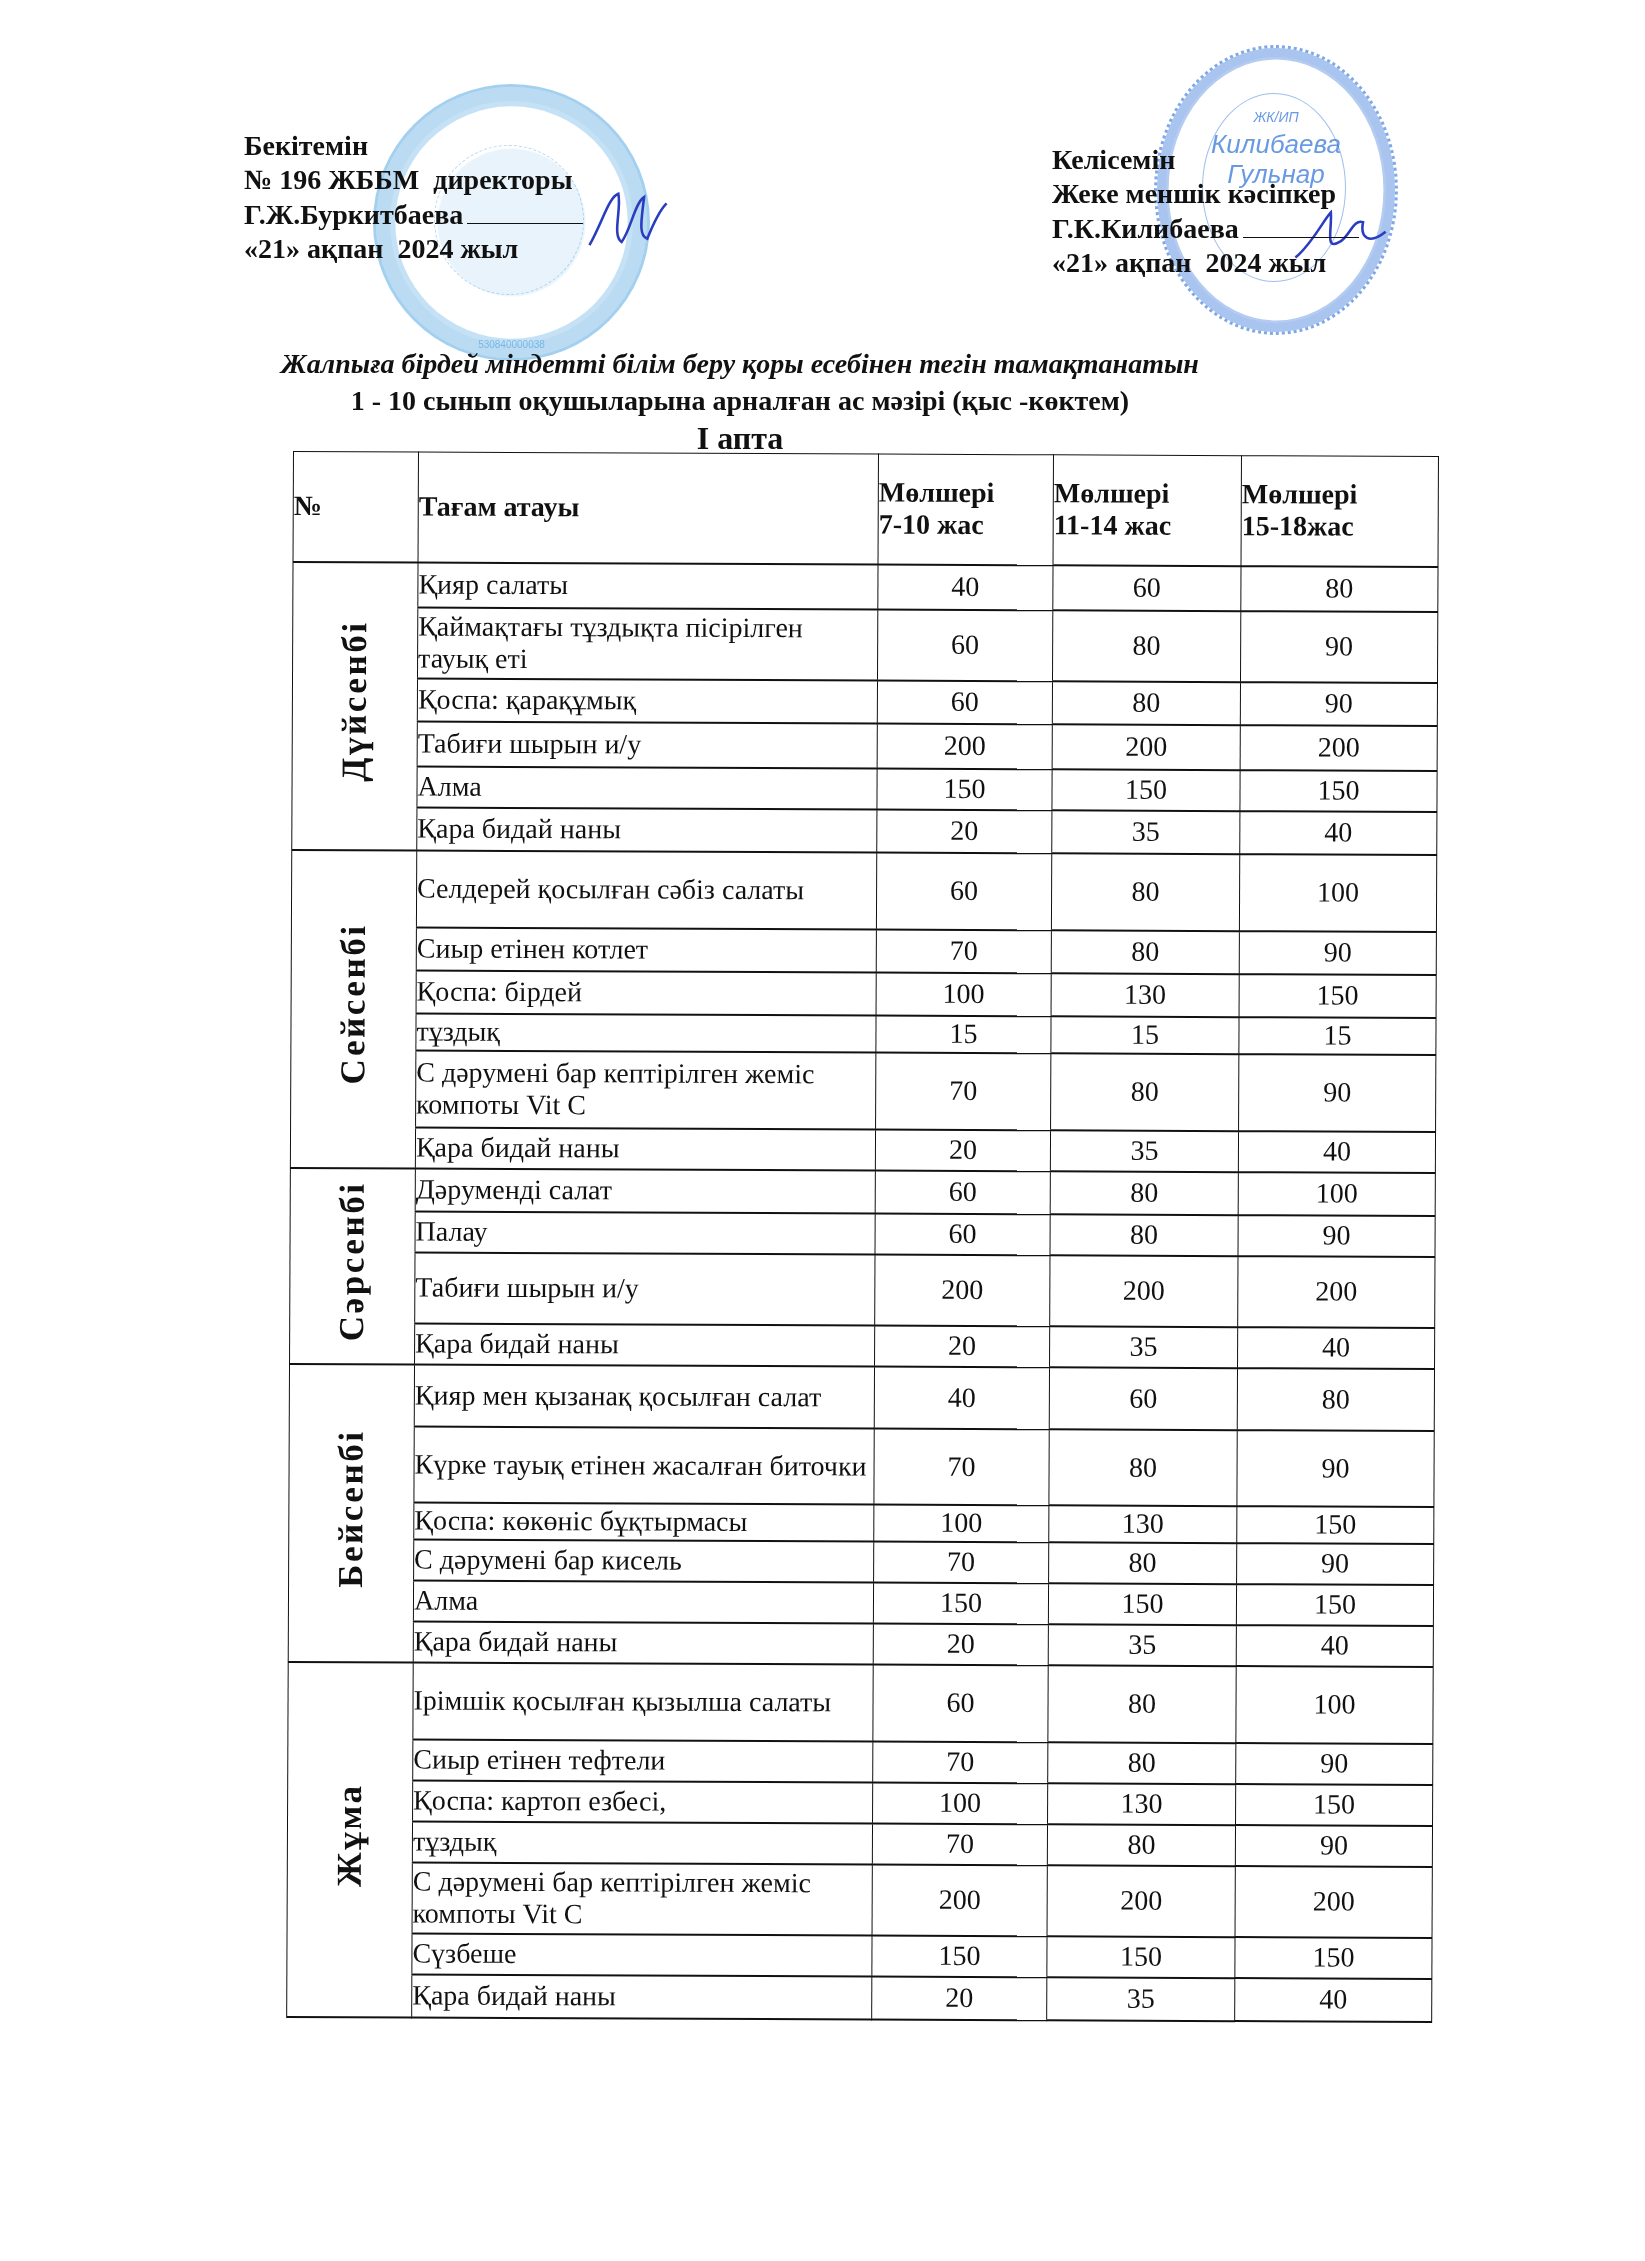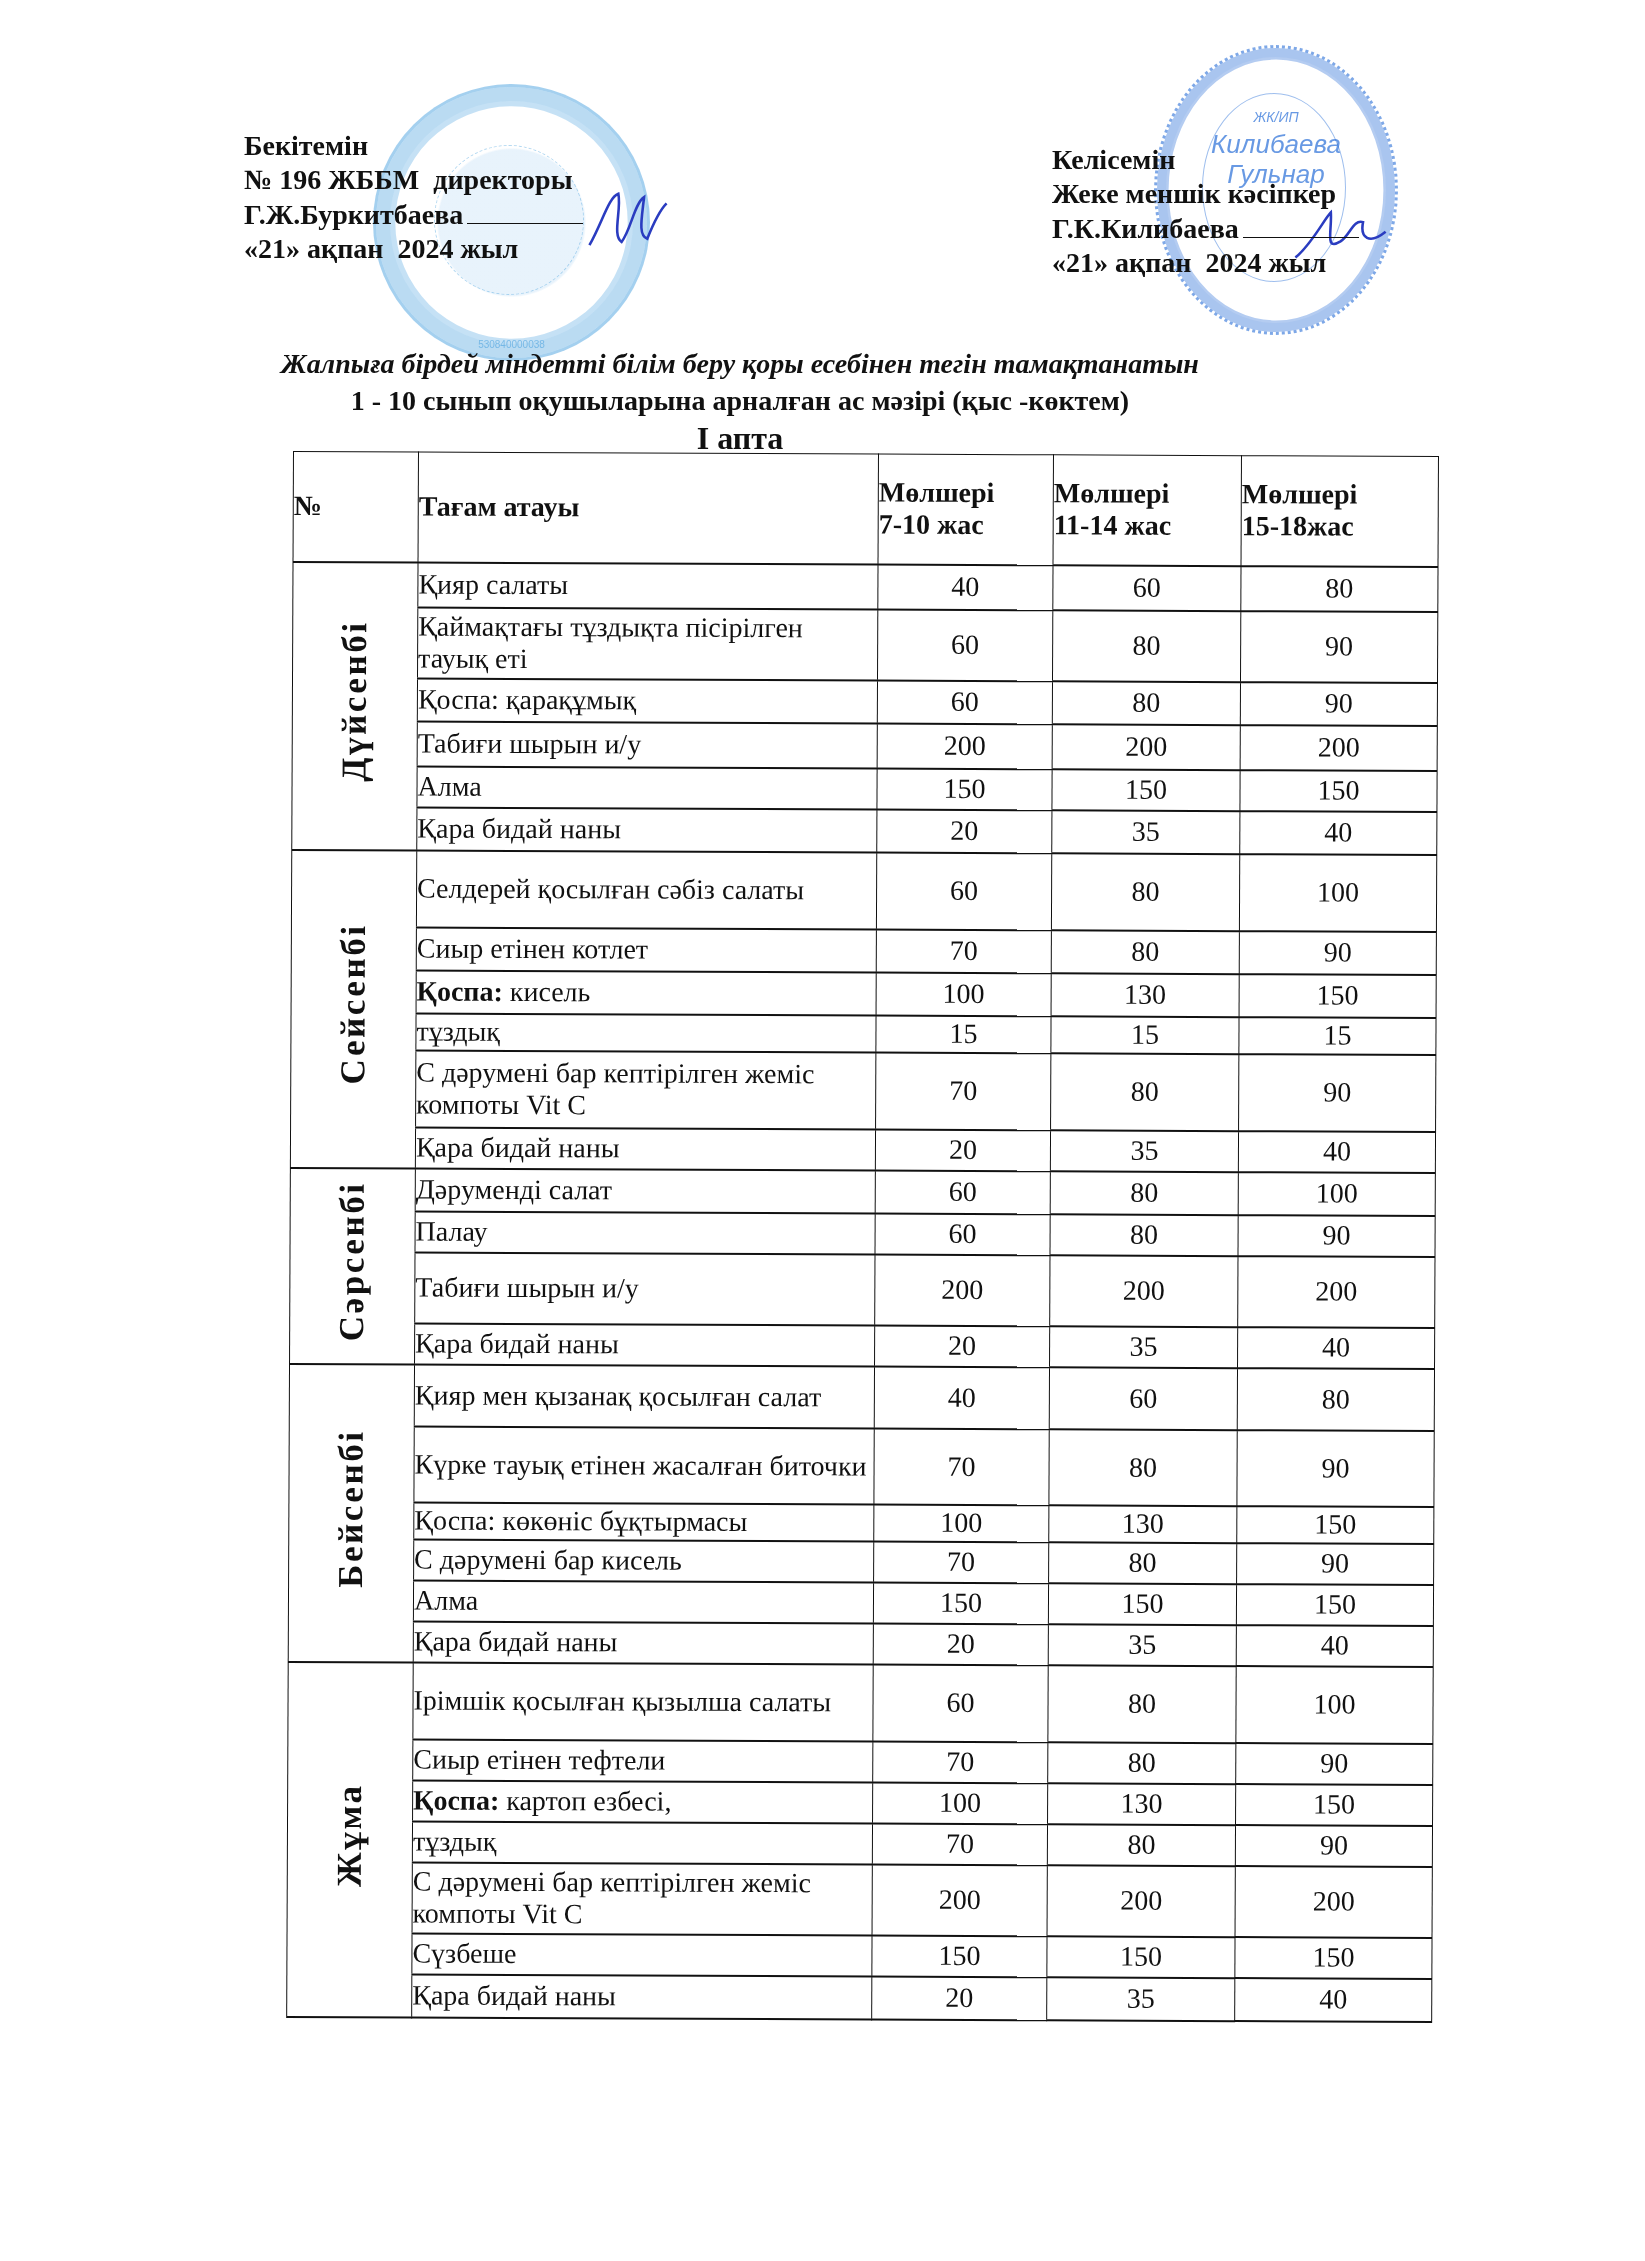--- a/index.html
+++ b/index.html
@@ -45,21 +45,21 @@
     th { font-weight: bold; text-align: left; font-size: 28px; line-height: 32px; }
     th.col-no { width: 124px; padding-left: 19.3px; }
     th.col-name { width: 459px; padding-left: 19.3px; }
     th.col-q { padding-left: 19.3px; }
     th.col-q1 { width: 174px; }
     th.col-q2 { width: 187px; }
     td.day { text-align: center; font-weight: bold; font-size: 35px; }
     td.day .vtext { display: inline-block; writing-mode: vertical-rl; transform: rotate(180deg); letter-spacing: 2.6px; }
     td.dish { padding-left: 14px; line-height: 32px; padding-top: 1.3px; padding-bottom: 1.3px; }
     td.val { text-align: center; }
-    .bold { font-weight: bold; }
+    .bold { font-weight: normal; }
   </style>
 </head>
 <body>
 
 <div class="stamp stamp-left">
   <div class="inner"></div>
   <div class="stamp-text t1">530840000038</div>
 </div>
 <div class="stamp stamp-right">
   <div class="inner"></div>
@@ -156,21 +156,21 @@
         <td class="val">80</td>
         <td class="val">100</td>
       </tr>
       <tr style="height: 43px;">
         <td class="dish"><span>Сиыр етінен котлет</span></td>
         <td class="val">70</td>
         <td class="val">80</td>
         <td class="val">90</td>
       </tr>
       <tr style="height: 43px;">
-        <td class="dish"><span class="bold">Қоспа:</span><span> кисель</span></td>
+        <td class="dish"><span class="bold">Қоспа:</span><span> бірдей</span></td>
         <td class="val">100</td>
         <td class="val">130</td>
         <td class="val">150</td>
       </tr>
       <tr style="height: 37px;">
         <td class="dish"><span>тұздық</span></td>
         <td class="val">15</td>
         <td class="val">15</td>
         <td class="val">15</td>
       </tr>

